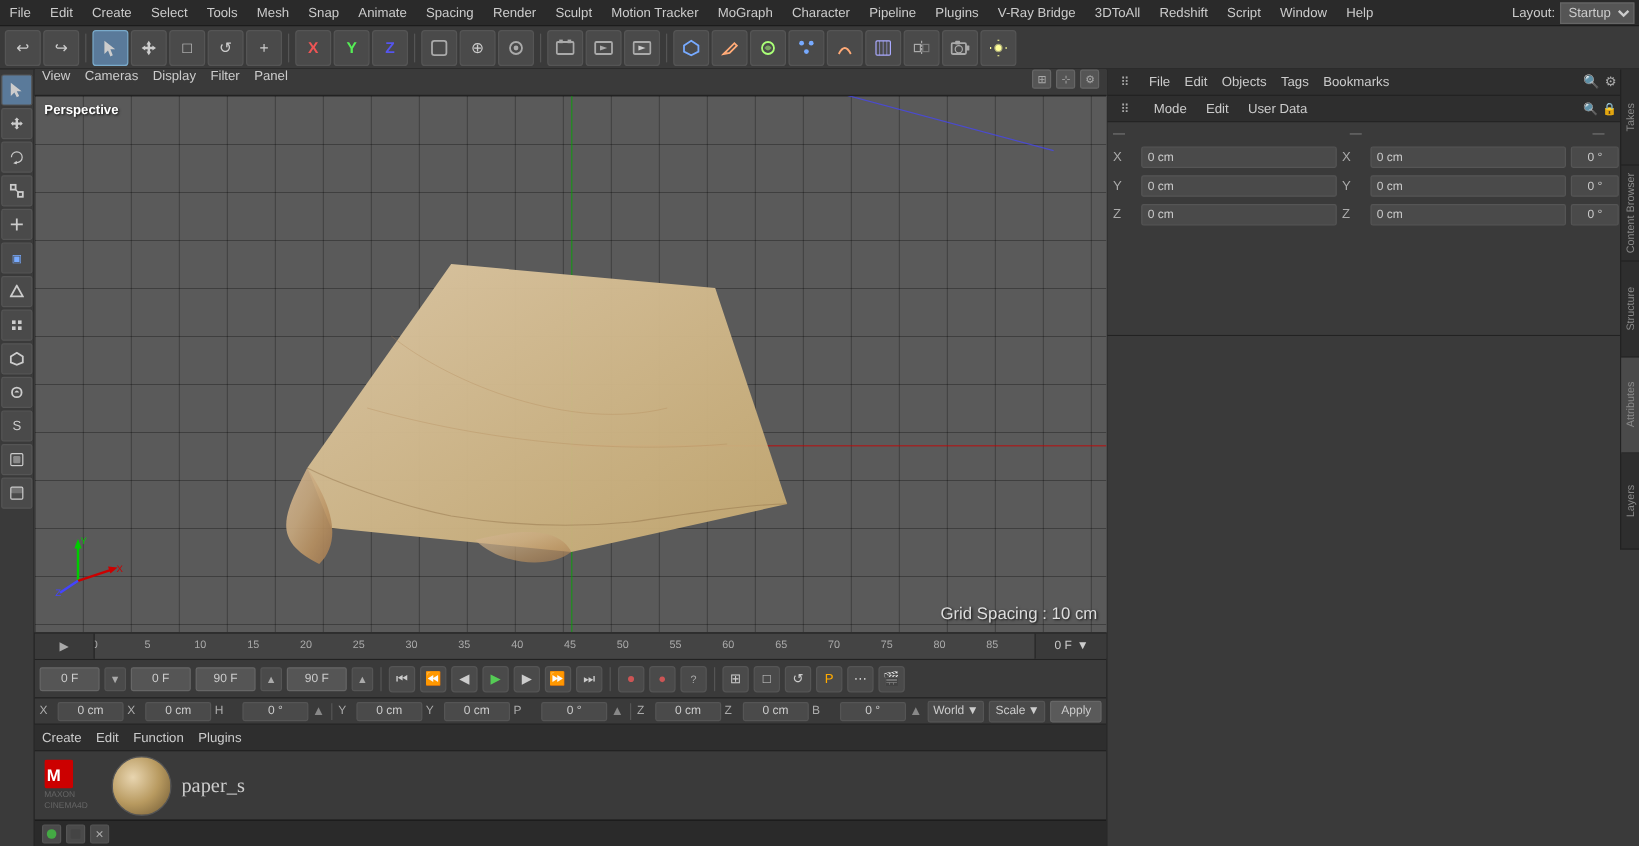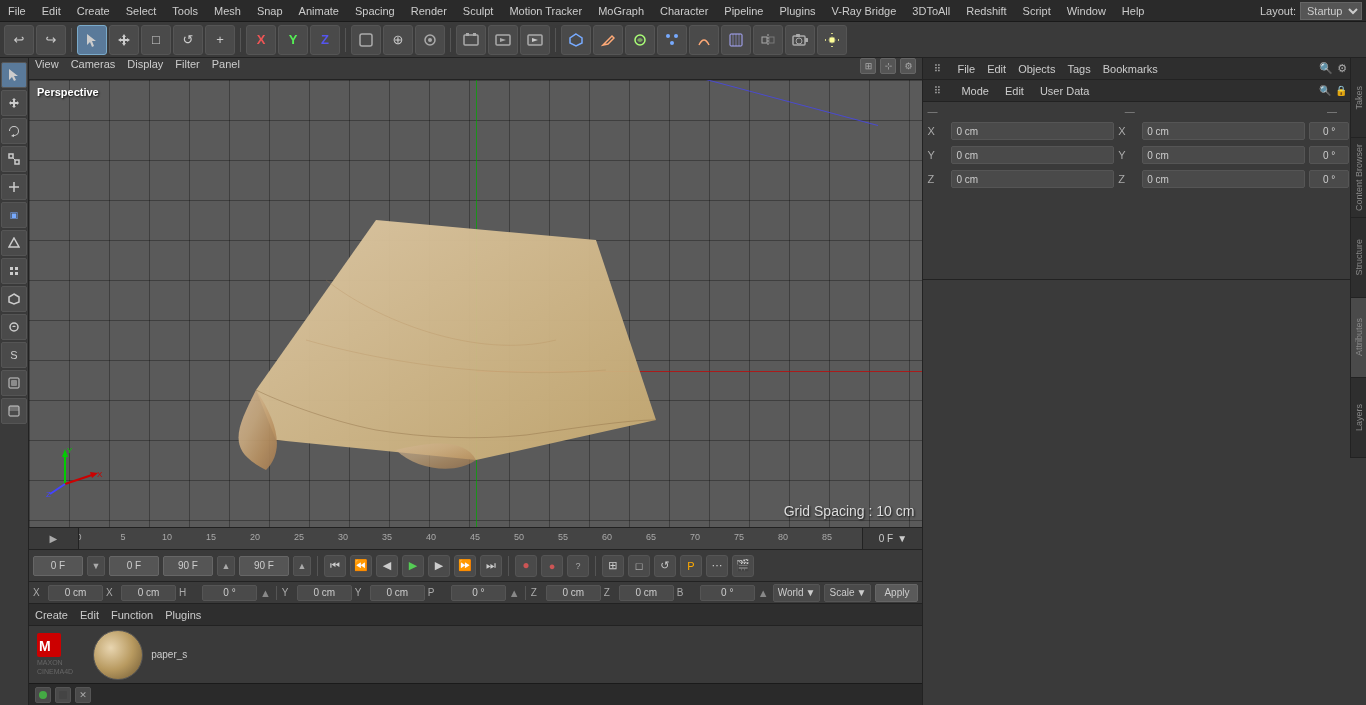--- a/index.html
+++ b/index.html
@@ -442,22 +442,23 @@
     .material-ball {
       width: 50px;
       height: 50px;
       border-radius: 50%;
       background: radial-gradient(circle at 35% 35%, #e8d5b0, #b89a60, #6b5530);
       border: 1px solid #555;
       cursor: pointer;
       flex-shrink: 0;
     }
     .material-name {
-      font-size: 10px;
-      color: #ccc;
+      font-size: 17px;
+      color: #ccc;
+      font-family: Liberation Serif, serif;
     }
 
     
     #status-bar {
       height: 22px;
       background: #2a2a2a;
       border-top: 1px solid #1a1a1a;
       display: flex;
       align-items: center;
       padding: 0 6px;

